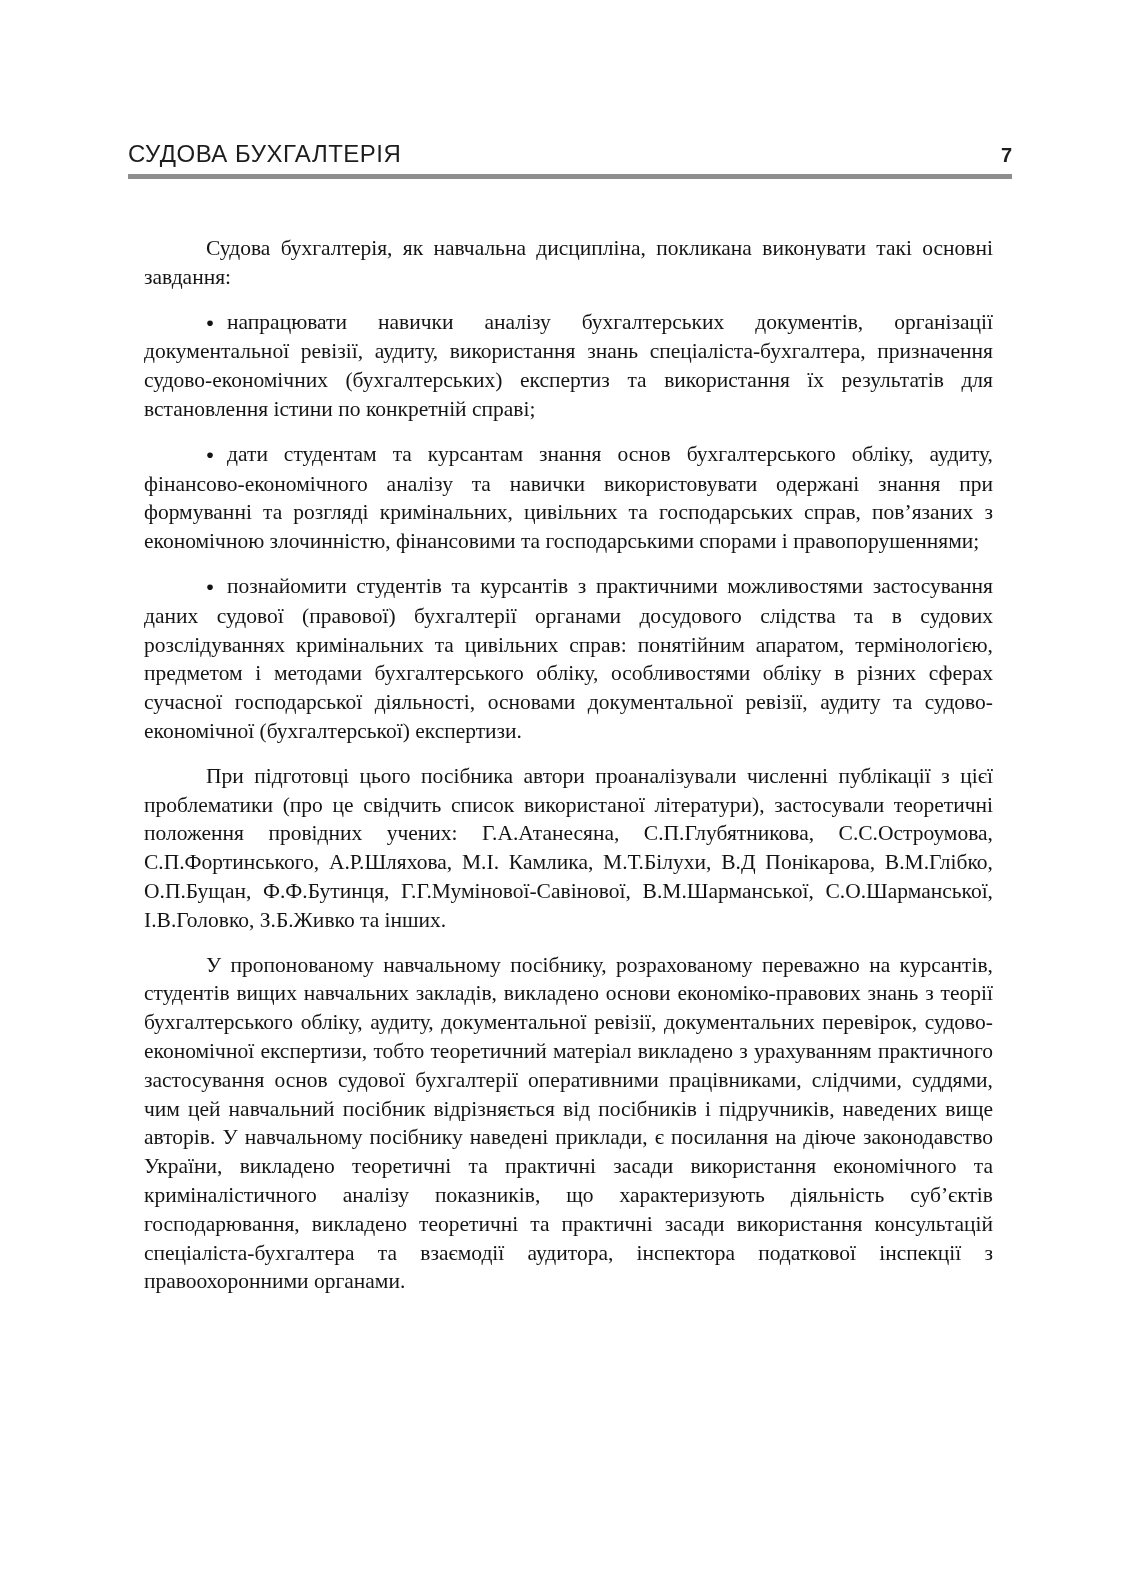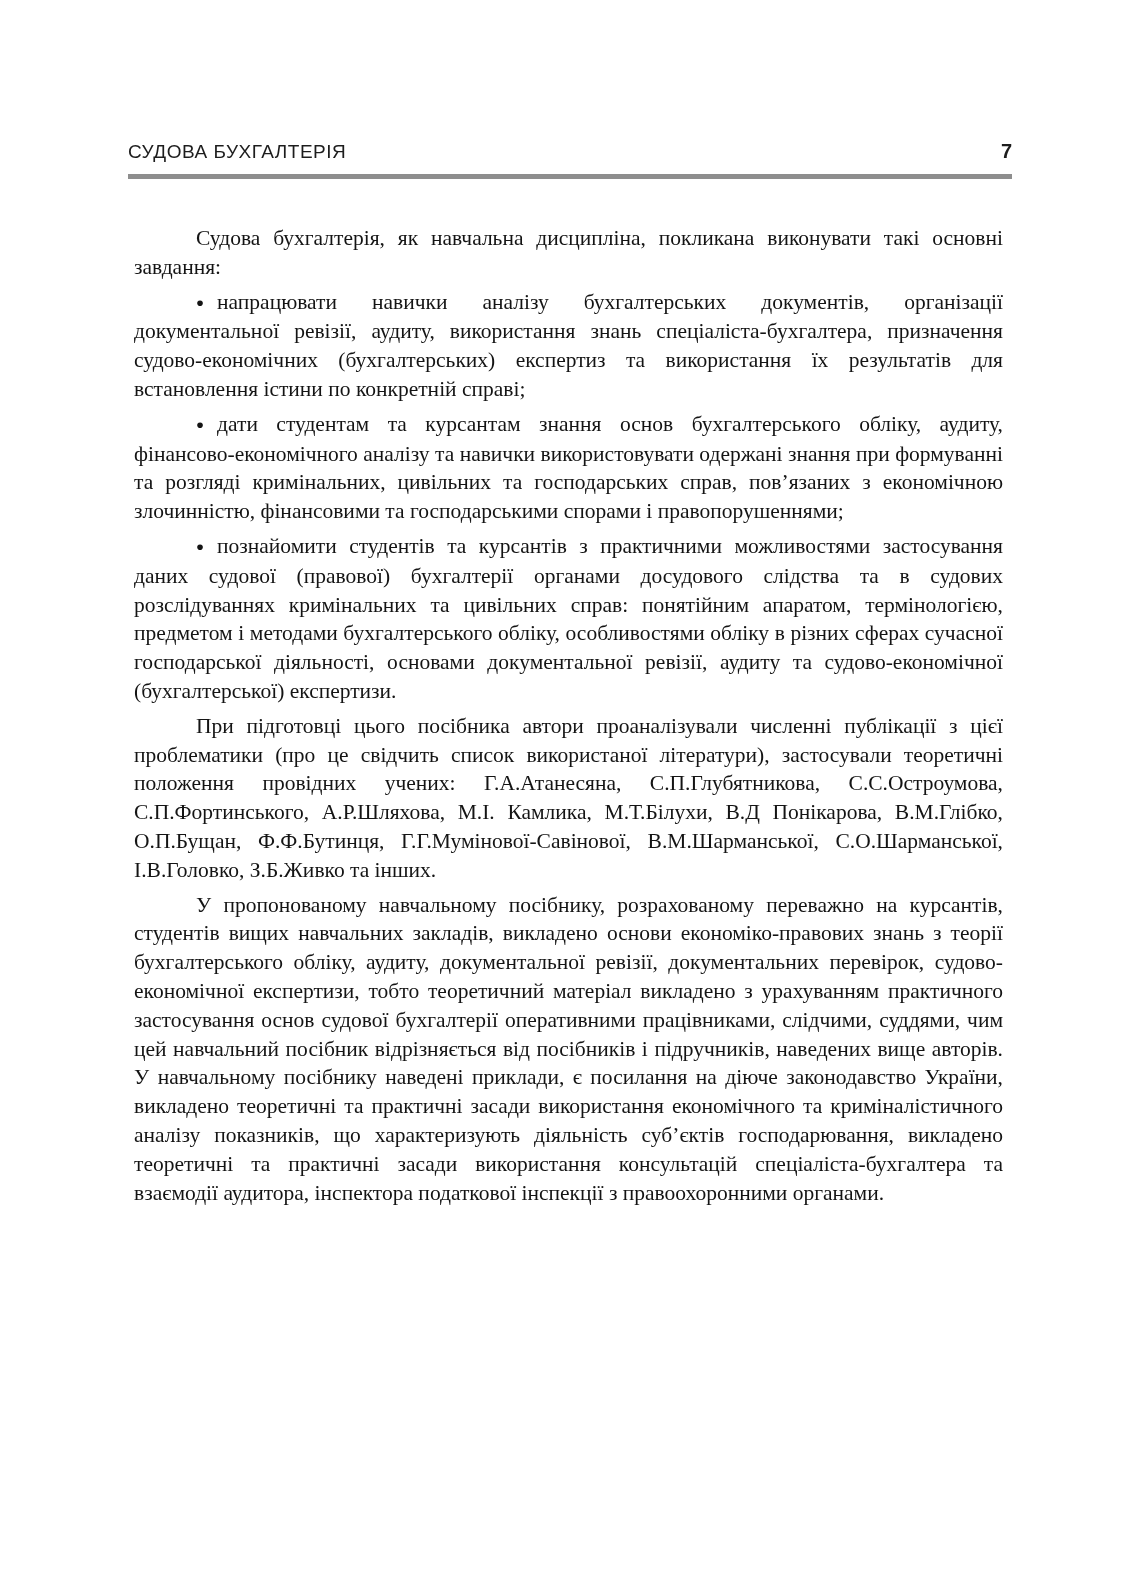--- a/index.html
+++ b/index.html
@@ -19,21 +19,21 @@
     position: absolute;
     left: 128px;
     right: 130px;
     top: 140px;
     display: flex;
     justify-content: space-between;
     align-items: baseline;
     font-family: "Liberation Sans", sans-serif;
   }
   .header .title {
-    font-size: 19px;
+    font-size: 24px;
     letter-spacing: 0.5px;
     color: #1d1d1d;
   }
   .header .pagenum {
     font-size: 20px;
     font-weight: bold;
     color: #1d1d1d;
   }
   .rule {
     position: absolute;
@@ -48,21 +48,21 @@
     left: 128px;
     width: 881px;
     top: 218px;
     font-family: "Liberation Serif", serif;
     font-size: 21.5px;
     line-height: 28.8px;
     text-align: justify;
     color: #141414;
   }
   .body-text p {
-    margin: 6px;
+    margin: 16px;
     padding: 0;
     text-indent: 62px;
   }
   .bullet {
     display: inline-block;
     font-size: 0.62em;
     vertical-align: 2px;
     padding-right: 13px;
     text-indent: 0;
   }

